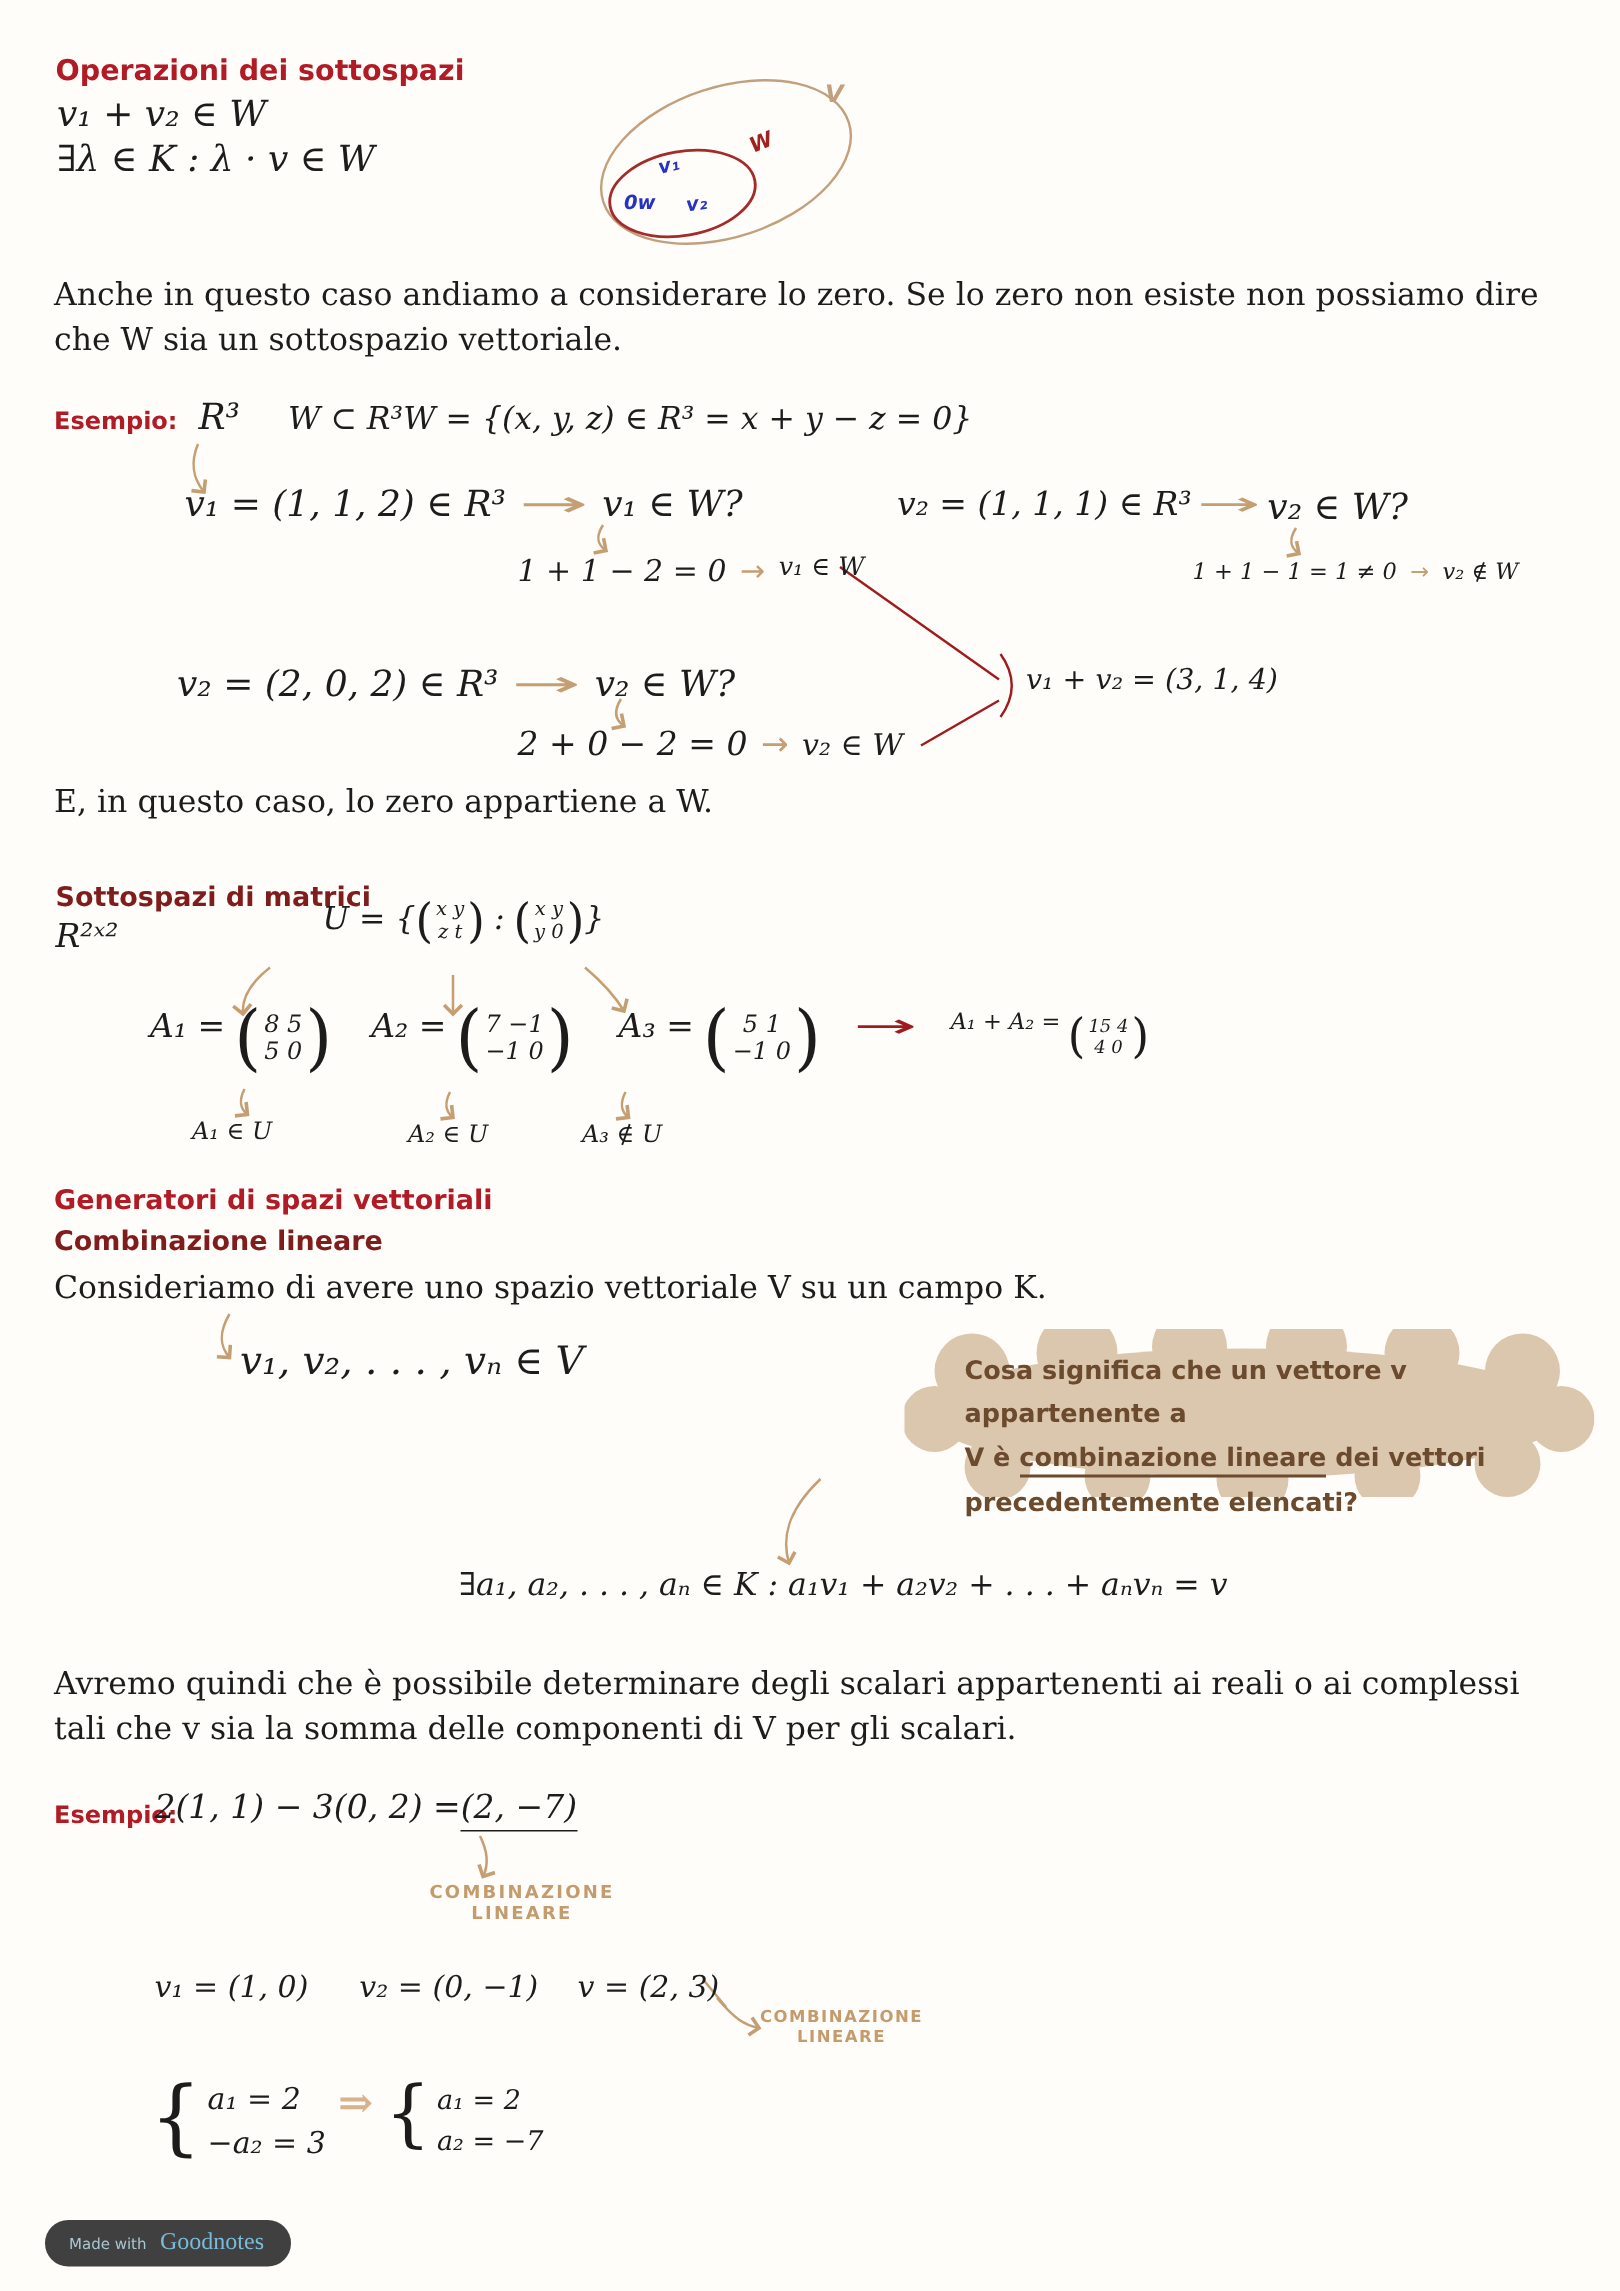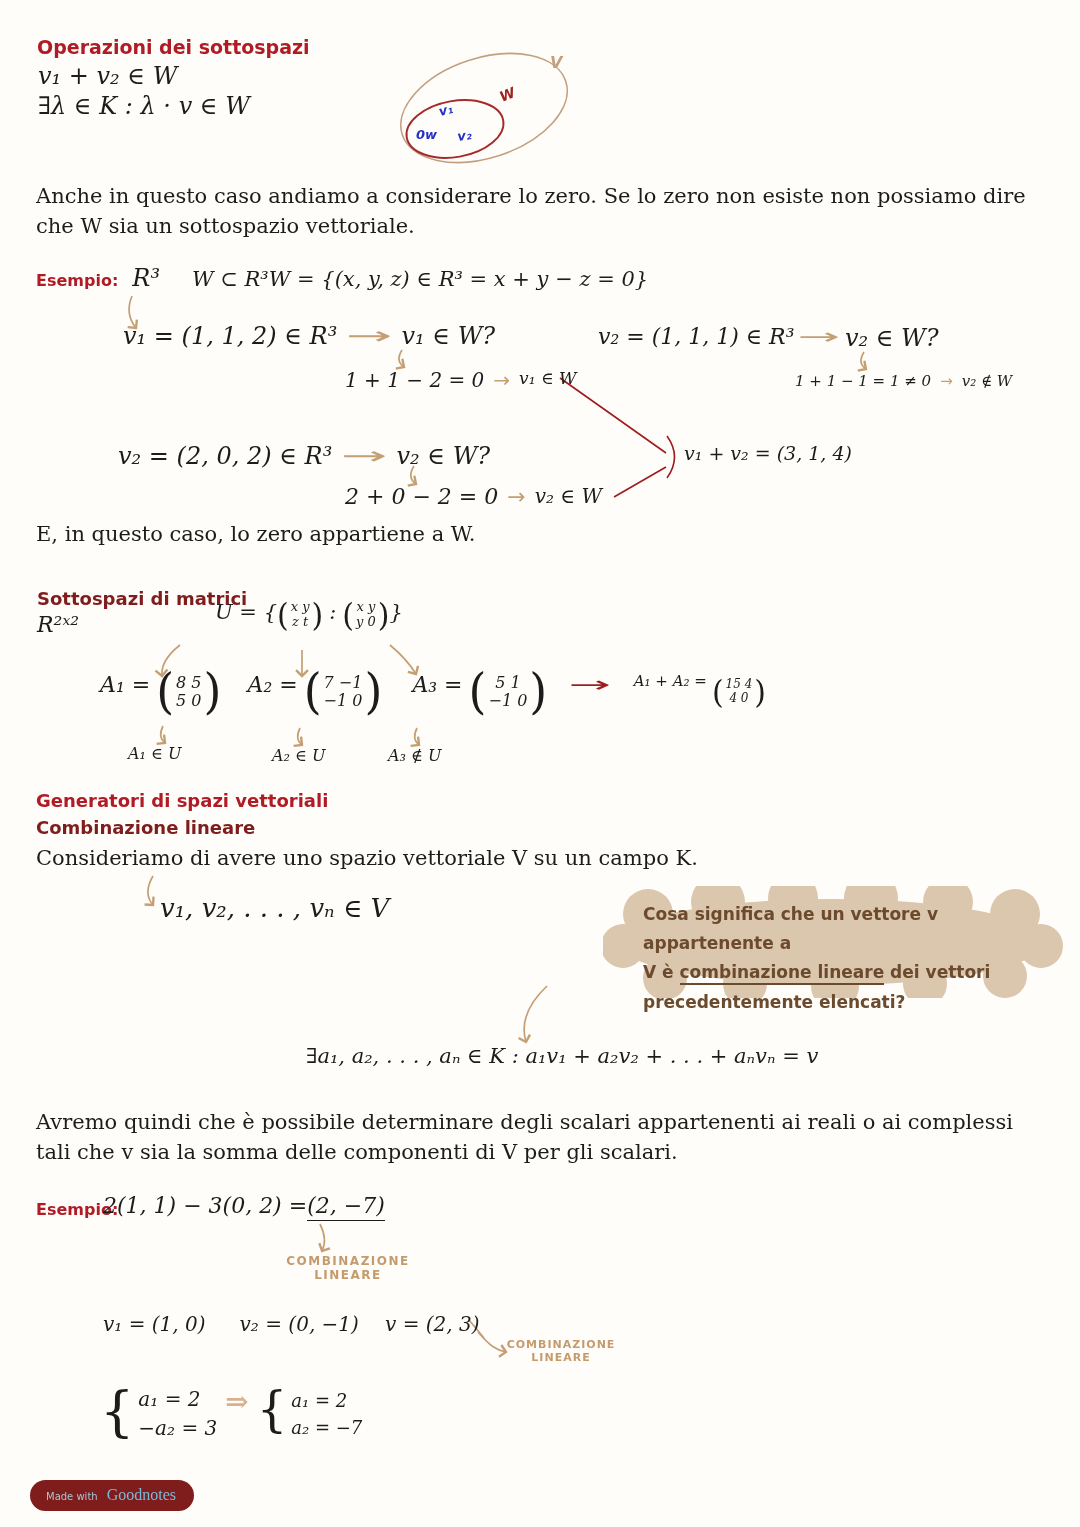--- a/index.html
+++ b/index.html
@@ -19,21 +19,21 @@
   .matrix{display:inline-flex;align-items:center;}
   .paren{font-family:"DejaVu Serif",serif;font-style:normal;font-weight:normal;line-height:.85;transform:scaleY(1.05);}
   .mrows{display:inline-flex;flex-direction:column;align-items:center;line-height:1.12;font-style:italic;padding:0 2px;}
   .hand{font-family:"DejaVu Sans",sans-serif;font-weight:bold;color:#c49b6c;letter-spacing:1.5px;font-style:normal;}
   .blob-text{font-family:"DejaVu Sans",sans-serif;font-weight:bold;color:#6b4a2e;font-size:17px;line-height:1.72;}
   .blob-u{border-bottom:2px solid #6b4a2e;padding-bottom:1px;}
   .underl{border-bottom:1.6px solid #1c1c1c;padding-bottom:2px;}
   .brace{font-size:54px;line-height:1;font-style:normal;transform:scaleY(1.02);}
   .syscol{display:flex;flex-direction:column;justify-content:center;}
   .implies{color:#d8b28c;font-size:28px;font-weight:bold;font-style:normal;margin:0 8px;}
-  .pill{position:absolute;left:30px;top:1480px;background:#7f1d1d;border-radius:17px;
+  .pill{position:absolute;left:30px;top:1480px;background:#404040;border-radius:17px;
         padding:6px 18px 7px 16px;display:flex;align-items:baseline;gap:9px;}
   .made{font-family:"DejaVu Sans",sans-serif;font-size:10px;color:#a9c6d3;}
   .brand{font-family:Liberation Serif, serif;font-size:16px;color:#7abada;}
   svg{display:block;}
 </style>
 </head>
 <body>
 
 <div class="page">
 

